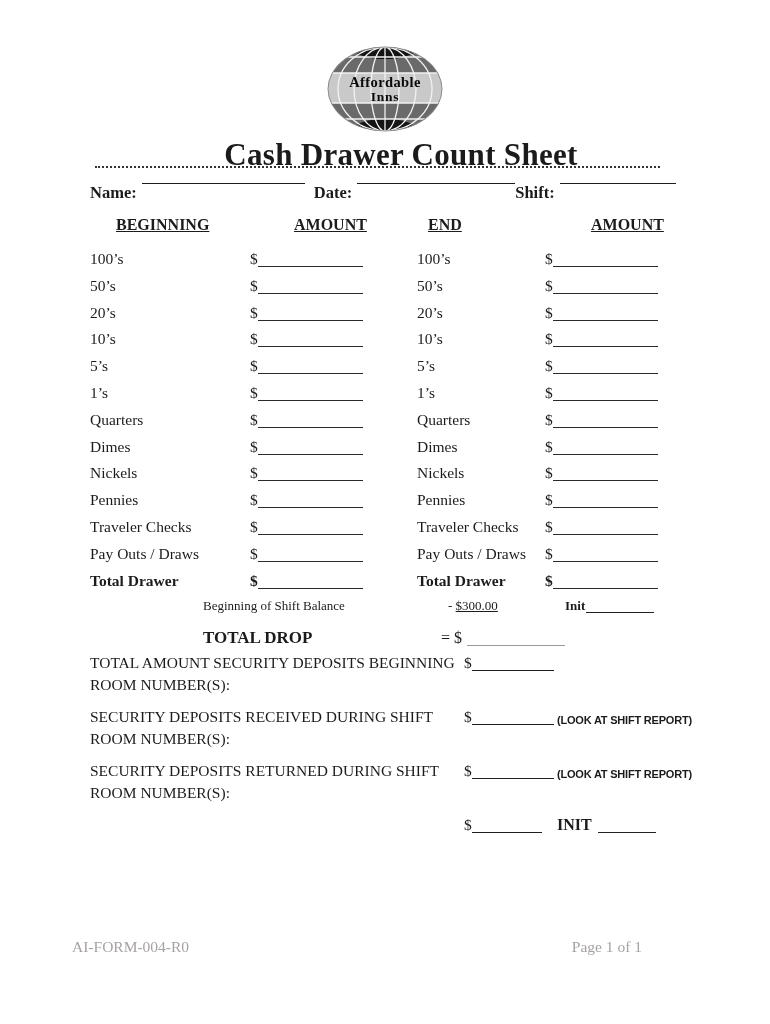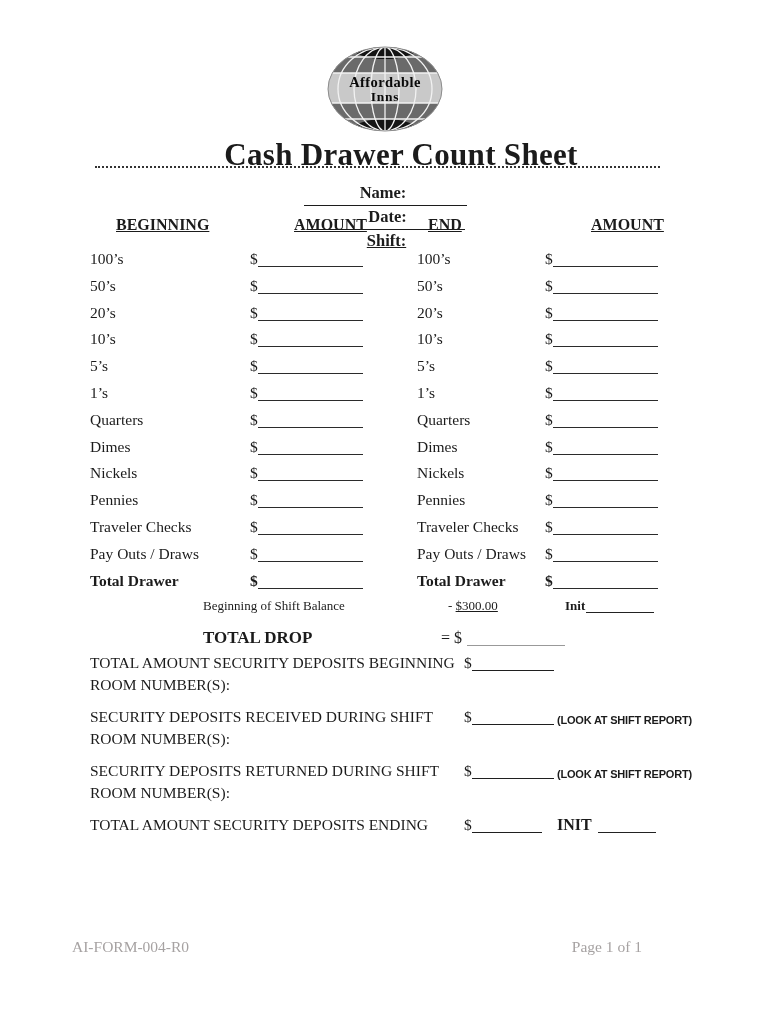--- a/index.html
+++ b/index.html
@@ -13,27 +13,27 @@
   
   .logo{position:absolute;left:327px;top:45px;width:116px;height:88px;}
 
   
   .form-title{position:absolute;top:121px;left:0;width:100%;margin:16px;text-align:center;
     font-size:31px;font-weight:bold;letter-spacing:.3px;}
   .title-underline{position:absolute;top:166px;left:95px;width:565px;height:0;
     border-top:2px dotted #333;}
 
   
-  .who-line{position:absolute;top:182px;left:90px;width:586px;display:flex;align-items:center;
-    font-weight:bold;font-size:16.5px;line-height:22px;flex-direction:column;}
+  .who-line{position:absolute;top:182px;left:90px;width:586px;display:flex;align-items:flex-start;
+    font-weight:bold;font-size:16.5px;line-height:22px;}
   .who-line .blank{border-color:#1c1c1c;}
   .name-blank{width:163px;margin-left:5px;}
   .date-lbl{margin-left:9px;}
   .date-blank{width:158px;margin-left:5px;}
-  .shift-lbl{margin-left:7px;text-decoration:underline;}
+  .shift-lbl{}
   .shift-blank{flex:1;margin-left:5px;}
 
   
   .tbl-head{position:absolute;top:216px;left:90px;width:586px;height:24px;
     font-weight:bold;font-size:16px;}
   .tbl-head span{position:absolute;top:0;text-decoration:underline;margin-left:11px;}
   .h-begin{left:15px;}
   .h-amount1{left:193px;}
   .h-end{left:327px;}
   .h-amount2{left:490px;}
@@ -250,21 +250,20 @@
       <div class="sec-line1">
         <span>SECURITY DEPOSITS RETURNED DURING SHIFT</span>
         <span class="sec-amt"><span>$</span><span class="blank sec-blank"></span></span>
         <span class="sec-note">(LOOK AT SHIFT REPORT)</span>
         
       </div>
       <div class="sec-line2">ROOM NUMBER(S):</div>
     </div>
       <div class="sec-item">
       <div class="sec-line1 has-init">
-        <span>TOTAL AMOUNT SECURITY DEPOSITS ENDING</span>
         <span class="sec-amt"><span>$</span><span class="blank sec-blank"></span></span>
         
         <span class="sec-init"><span>INIT</span><span class="blank"></span></span>
       </div>
 
     </div>
     </div>
 
   <div class="footer">
     <span>AI-FORM-004-R0</span>

